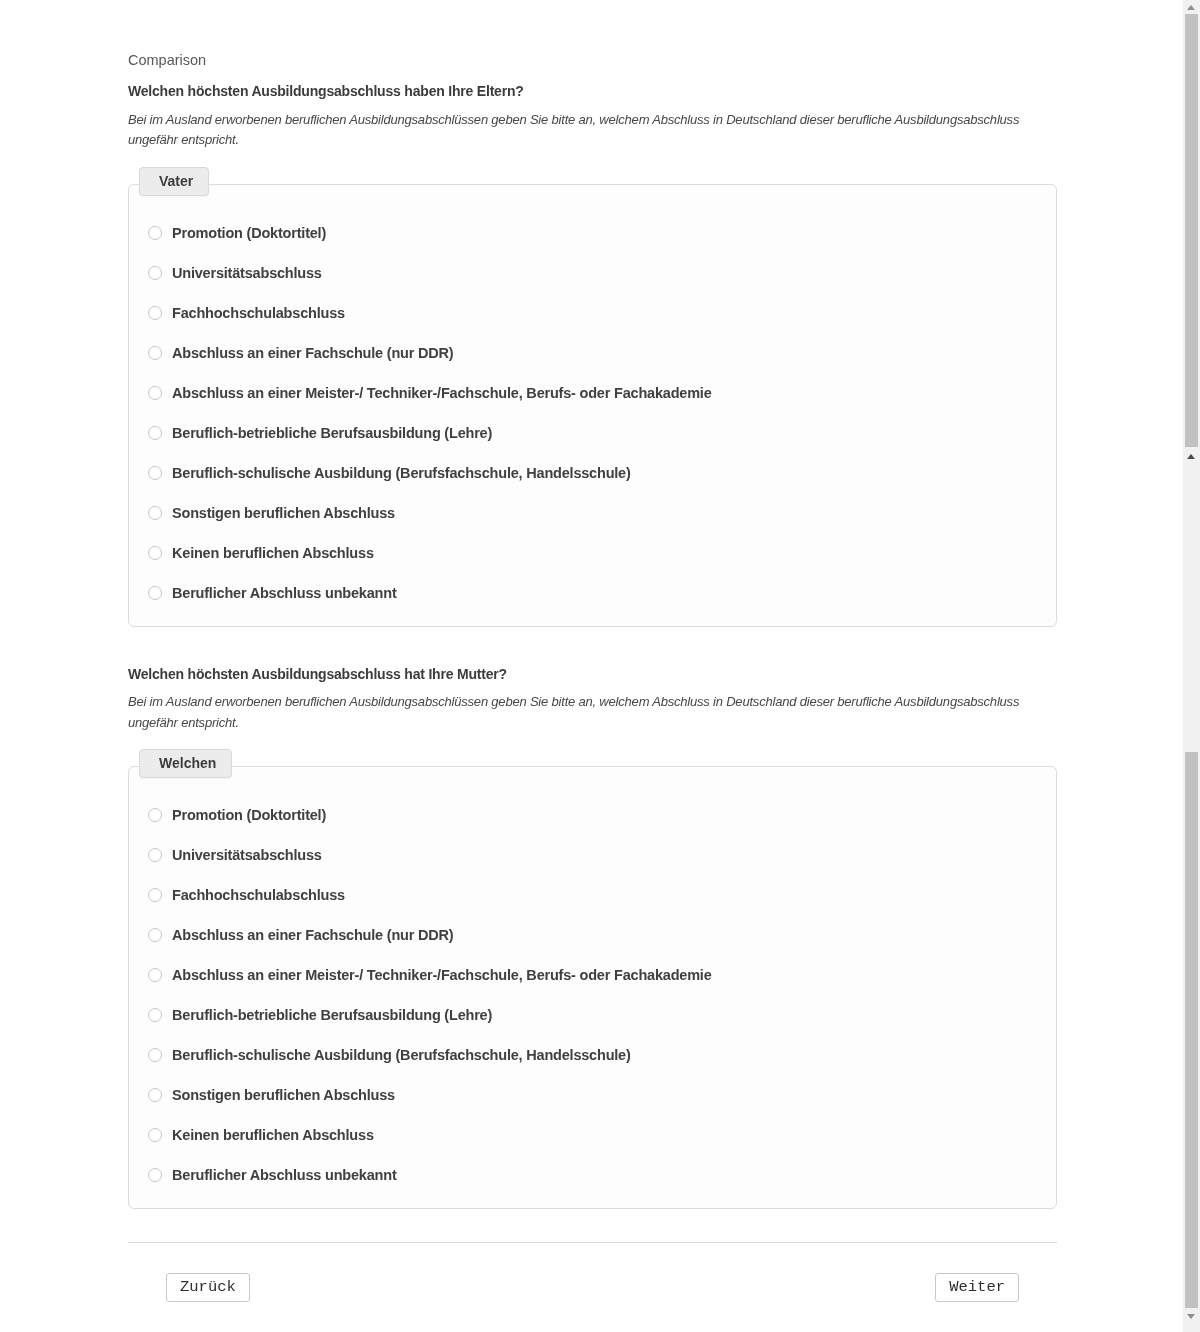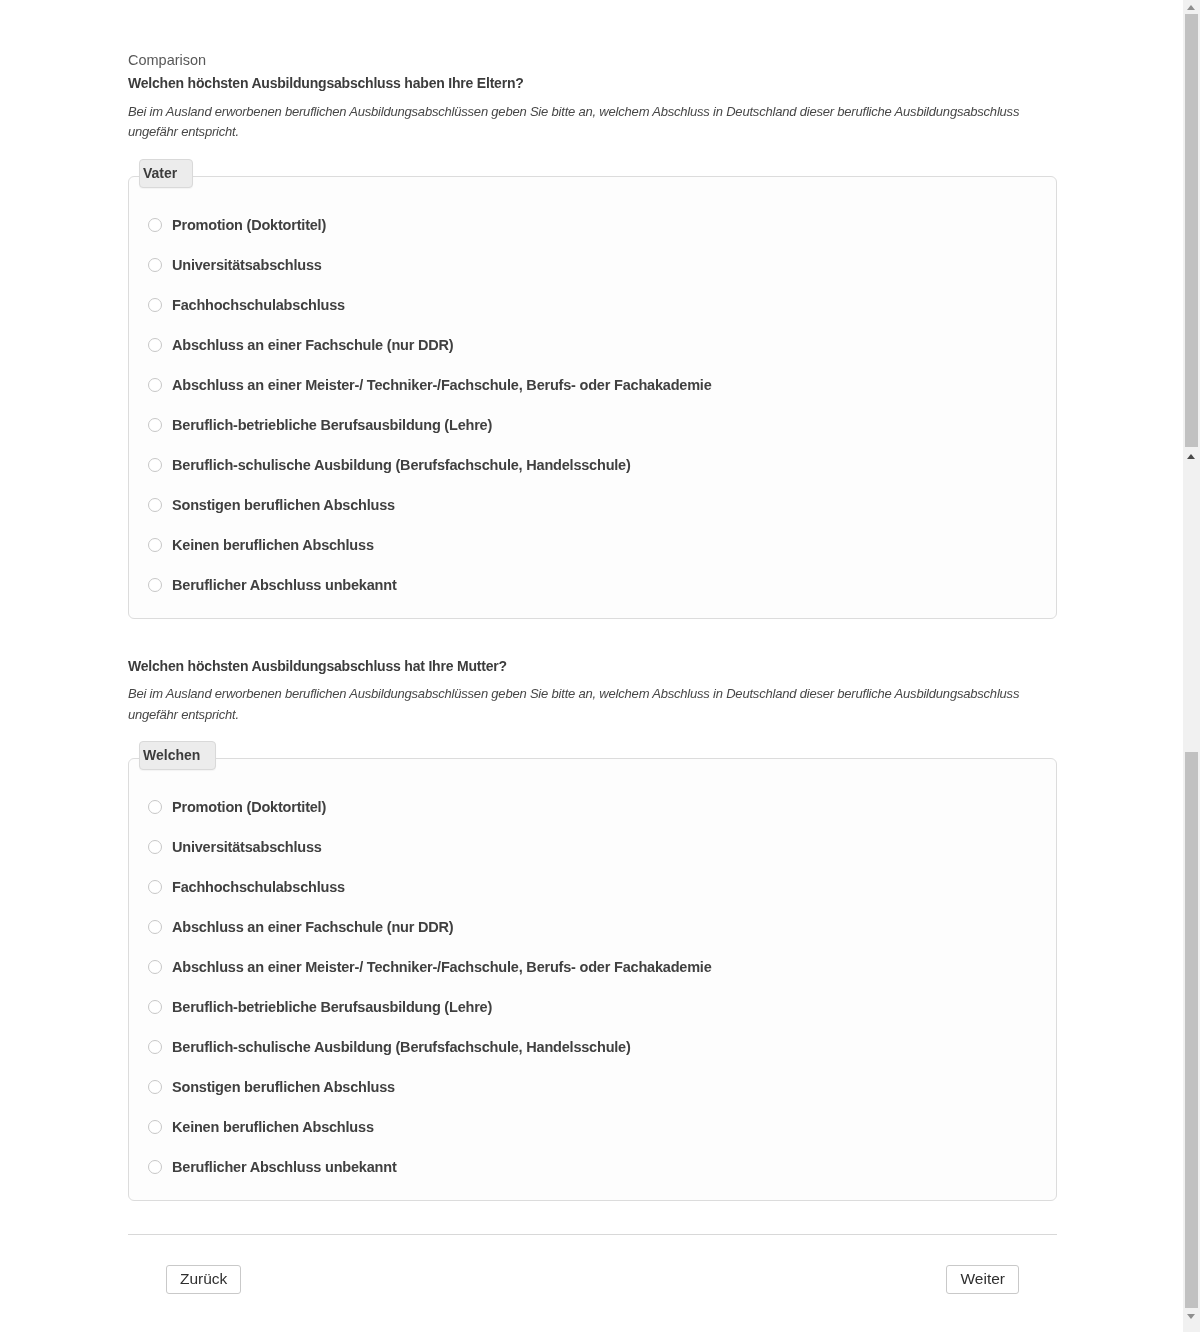--- a/index.html
+++ b/index.html
@@ -11,21 +11,21 @@
     position: relative;
   }
   .content {
     margin-left: 128px;
     width: 929px;
     padding-top: 52px;
   }
   .group-title {
     font-size: 14.5px;
     color: #585858;
-    margin-bottom: 4px;
+    margin-bottom: 12px;
   }
   .question-title {
     font-size: 14px;
     font-weight: bold;
     color: #3c3c3c;
     line-height: 22.5px;
     letter-spacing: -0.2px;
   }
   .help-text {
     margin-top: 7px;
@@ -44,21 +44,21 @@
     background: #fdfdfd;
     padding: 28px 20px 13px 19px;
   }
   .legend-tab {
     position: absolute;
     top: -18px;
     left: 10px;
     background: #ececec;
     border: 1px solid #d9d9d9;
     border-radius: 4px;
-    padding: 5px 15px 6px 3px;
+    padding: 5px 15px 6px 19px;
     font-size: 14px;
     font-weight: bold;
     color: #3c3c3c;
     box-shadow: 0 1px 1px rgba(0,0,0,0.04);
   }
   .option-row {
     height: 40px;
     display: flex;
     align-items: center;
     cursor: pointer;
@@ -87,21 +87,21 @@
   .nav-row {
     margin-top: 30px;
     display: flex;
     justify-content: space-between;
     padding: 0 38px;
   }
   .nav-button {
     background: #ffffff;
     border: 1px solid #c9c9c9;
     border-radius: 3px;
-    font-family: Liberation Sans, sans-serif;
+    font-family: Liberation Mono, monospace;
     font-size: 15.5px;
     color: #2f2f2f;
     padding: 4px 13px 5px 13px;
     cursor: pointer;
   }
   
   .scrollbar {
     position: absolute;
     top: 0; right: 0;
     width: 17px; height: 1332px;

